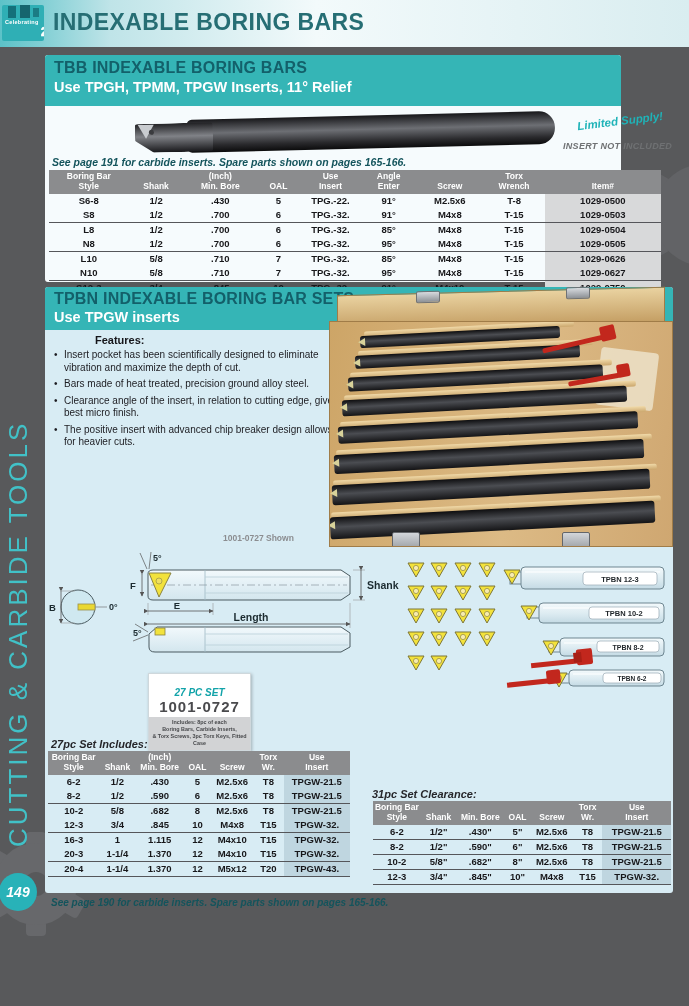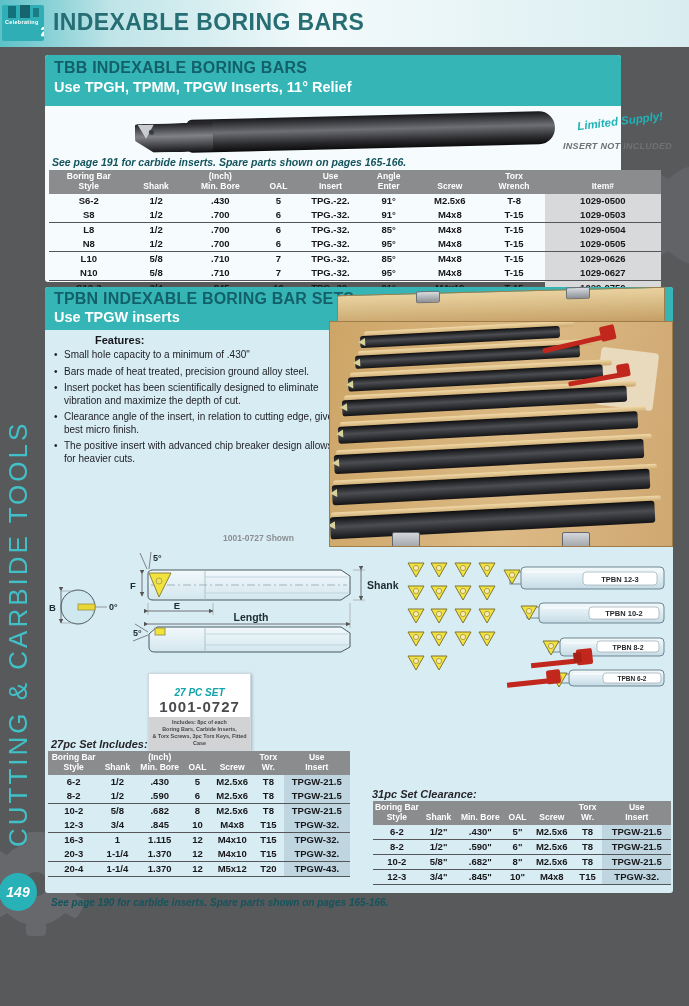--- a/index.html
+++ b/index.html
@@ -178,21 +178,21 @@
               <th>OAL</th>
               <th>Use<br>Insert</th>
               <th>Angle<br>Enter</th>
               <th>Screw</th>
               <th>Torx<br>Wrench</th>
               <th>Item#</th>
             </tr>
           </thead>
           <tbody>
             <tr>
-              <td>S6-2</td>
+              <td>S6-8</td>
               <td>1/2</td>
               <td>.430</td>
               <td>5</td>
               <td>TPG.-22.</td>
               <td>91°</td>
               <td>M2.5x6</td>
               <td>T-8</td>
               <td class="shade-gray">1029-0500</td>
             </tr>
             <tr class="group-end">
@@ -268,23 +268,22 @@
 
   <div class="panel panel2">
     <div class="band band2">
       <div class="l1">TPBN INDEXABLE BORING BAR SETS</div>
       <div class="l2">Use TPGW inserts</div>
     </div>
 
     <div class="features">
       <div class="features-title">Features:</div>
       <ul class="feature-list">
-          <li>Small hole capacity to a minimum of .430"</li>
+          <li>Insert pocket has been scientifically designed to eliminate vibration and maximize the depth of cut.</li>
           <li>Bars made of heat treated, precision ground alloy steel.</li>
-          <li>Insert pocket has been scientifically designed to eliminate vibration and maximize the depth of cut.</li>
           <li>Clearance angle of the insert, in relation to cutting edge, gives best micro finish.</li>
           <li>The positive insert with advanced chip breaker design allows for heavier cuts.</li>
         </ul>
     </div>
 
     <div class="box-photo">
       <div class="box-lid">
         <div class="hinge hinge1"></div>
         <div class="hinge hinge2"></div>
       </div>

